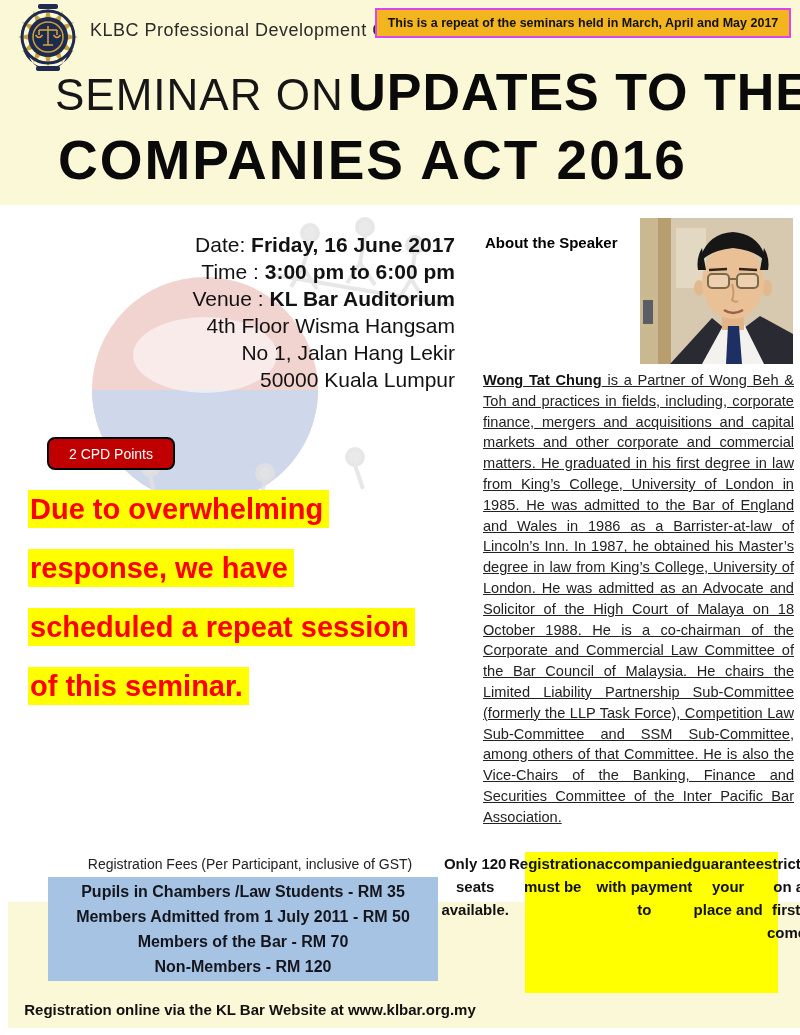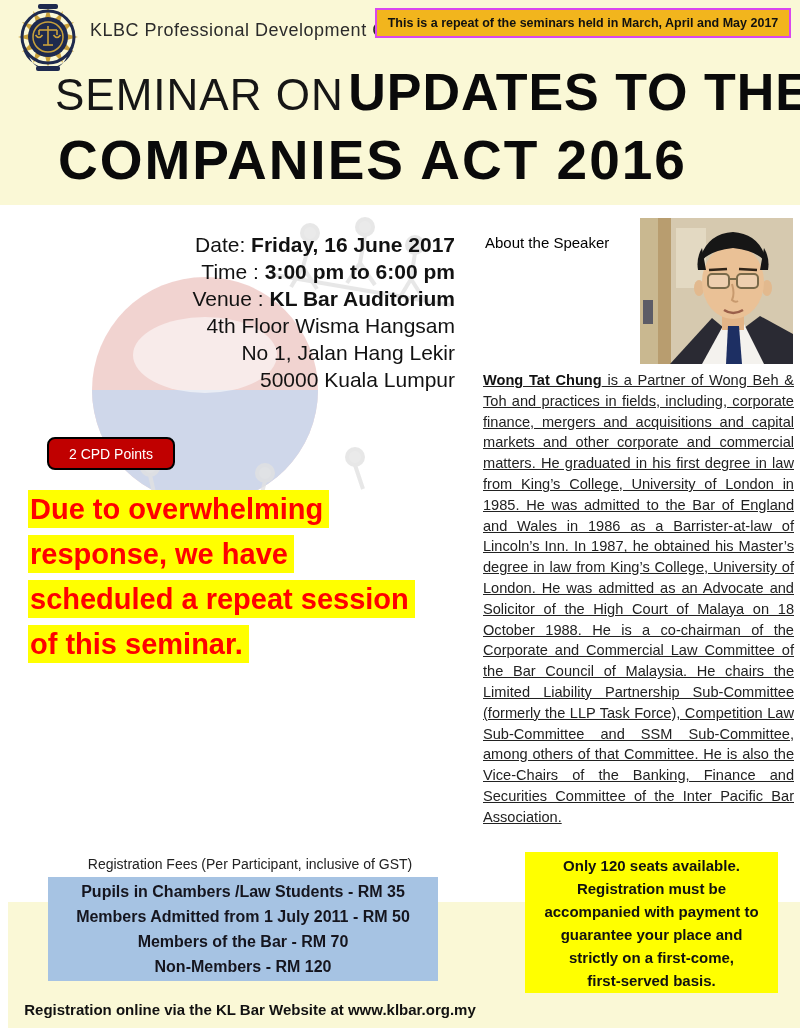--- a/index.html
+++ b/index.html
@@ -21,45 +21,45 @@
 
   
   .watermark{position:absolute;left:55px;top:205px;opacity:.22;z-index:0;}
 
   
   .details{position:absolute;right:345px;top:231px;text-align:right;font-size:21px;
            line-height:27px;color:#121212;z-index:2;white-space:nowrap;}
   .details b{font-weight:bold;}
 
   
-  .about-heading{position:absolute;left:485px;top:234px;font-size:15px;font-weight:normal;}
+  .about-heading{position:absolute;left:485px;top:234px;font-size:15px;font-weight:bold;}
   .photo{position:absolute;left:640px;top:218px;}
   .bio{position:absolute;left:483px;top:370px;width:311px;margin:0;font-size:14.6px;
        line-height:20.8px;text-align:justify;color:#222;text-decoration:underline;}
   .bio b{color:#111;}
 
   
   .cpd{position:absolute;left:47px;top:437px;width:124px;height:29px;background:#C00000;
        border:2px solid #000;border-radius:8px;display:flex;align-items:center;justify-content:center;
        color:#fff;font-size:14px;font-weight:normal;z-index:2;}
   .announce{position:absolute;left:28px;top:490px;z-index:2;}
   .announce .hl{display:table;background:#FFFF00;color:#FF0000;font-size:29px;font-weight:bold;
-                padding:3px 6px 2px 2px;margin-bottom:7px;white-space:nowrap;}
+                padding:3px 6px 2px 2px;margin-bottom:21px;white-space:nowrap;}
   .topic{position:absolute;left:28px;top:698px;font-size:23px;font-weight:bold;line-height:32px;color:#111;}
 
   
   .bottom-band{position:absolute;left:8px;top:902px;width:792px;height:126px;background:#FAF8D6;z-index:1;}
   .fees-heading{position:absolute;left:40px;top:856px;width:420px;text-align:center;
                 font-size:14px;color:#222;z-index:2;}
   .fees-box{position:absolute;left:48px;top:877px;width:390px;height:104px;background:#A6C3E3;
             display:flex;flex-direction:column;justify-content:center;text-align:center;
             font-size:16px;font-weight:bold;line-height:25px;color:#15151e;z-index:2;}
   .seats-box{position:absolute;left:525px;top:852px;width:253px;height:141px;background:#FFFF00;
              text-align:center;font-size:15px;font-weight:bold;line-height:23px;color:#111;
-             padding-top:0;display:flex;flex-direction:column;justify-content:center;z-index:2;}
+             padding-top:0;display:flex;flex-direction:row;justify-content:center;z-index:2;}
   .footer{position:absolute;left:0;top:1001px;width:500px;text-align:center;
           font-size:15px;font-weight:bold;color:#111;z-index:2;}
 </style>
 </head>
 <body>
 
 <div class="page">
 
   <div class="header-band">
     <svg class="logo" width="64" height="70" viewBox="0 0 64 70">

